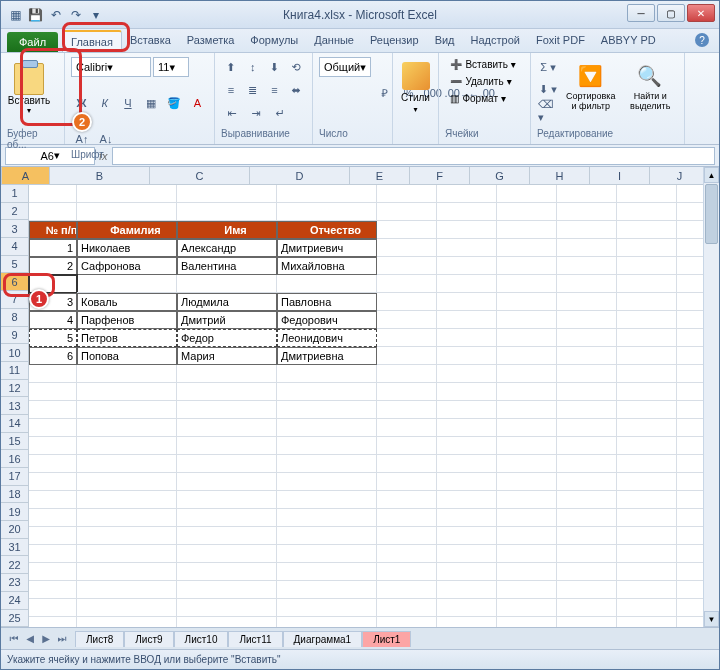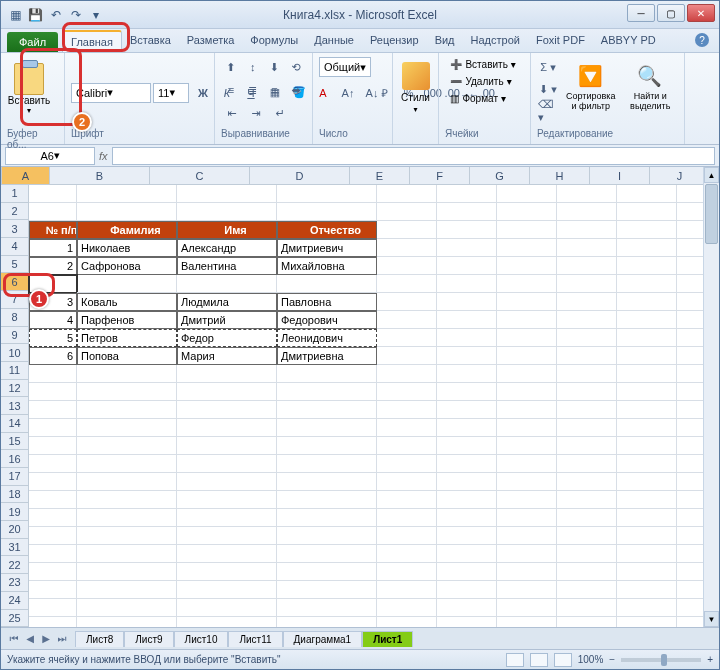--- a/index.html
+++ b/index.html
@@ -64,21 +64,21 @@
 .cell.cut { border:1px dashed #444 !important; }
 .cell.active { outline:2px solid #333; outline-offset:-1px; }
 
 .callout { position:absolute; border:3px solid #d83030; border-radius:8px; pointer-events:none; }
 .badge { position:absolute; width:20px; height:20px; border-radius:50%; color:#fff; font-weight:bold; display:flex; align-items:center; justify-content:center; font-size:11px; border:2px solid #fff; box-shadow:0 0 3px rgba(0,0,0,.4); pointer-events:none; }
 
 .sheet-tabs { height:22px; background:#dce6f0; border-top:1px solid #b0c0d4; display:flex; align-items:center; font-size:10px; }
 .sheet-nav { display:flex; gap:2px; padding:0 6px; }
 .sheet-nav span { width:14px; height:14px; display:flex; align-items:center; justify-content:center; cursor:pointer; color:#5a7090; }
 .stab { padding:2px 10px; background:#e8eef6; border:1px solid #b8c8dc; border-bottom:none; cursor:pointer; }
-.stab.active { background:#84cc16; font-weight:bold; }
+.stab.active { background:#fca5a5; font-weight:normal; }
 
 .statusbar { height:20px; background:linear-gradient(#e8eff8,#d8e4f0); border-top:1px solid #b0c0d4; display:flex; align-items:center; font-size:10px; color:#3a5070; padding:0 6px; }
 .status-right { margin-left:auto; display:flex; align-items:center; gap:6px; }
 .view-btn { width:18px; height:14px; border:1px solid #a8bdd4; background:#f4f8fc; }
 .zoom-slider { width:80px; height:4px; background:#c0ccd8; position:relative; }
 .zoom-slider::after { content:''; position:absolute; left:40px; top:-4px; width:6px; height:12px; background:#8fa8c4; border-radius:2px; }
 
 .scrollbar-v { width:16px; background:#e8eef6; border-left:1px solid #c8d6e6; display:flex; flex-direction:column; }
 .scroll-btn { height:16px; background:#d8e4f0; border:1px solid #b8c8dc; display:flex; align-items:center; justify-content:center; font-size:8px; }
 .scroll-thumb { flex:0 0 60px; background:#c0d0e0; border:1px solid #a0b4c8; margin:1px; border-radius:2px; }
@@ -127,21 +127,21 @@
         <div class="paste-big">
           <div class="paste-ico"></div>
           <span style="font-size:10px">Вставить</span>
           <span style="font-size:8px">▾</span>
         </div>
       </div>
       <div class="rgroup-label">Буфер об...</div>
     </div>
 
     <div class="rgroup" style="width:150px">
-      <div class="rgroup-body" style="flex-direction:row; gap:3px">
+      <div class="rgroup-body" style="flex-direction:column; gap:16px">
         <div class="font-row">
           <div class="font-sel wide"><span>Calibri</span> ▾</div>
           <div class="font-sel narrow"><span>11</span> ▾</div>
         </div>
         <div class="font-row">
           <span class="mini-btn">
               <b>Ж</b>
             </span>
           <span class="mini-btn">
               <i>К</i>
@@ -573,27 +573,18 @@
         <div class="stab">Лист10</div>
         <div class="stab">Лист11</div>
         <div class="stab">Диаграмма1</div>
         <div class="stab active">Лист1</div>
       </div>
     <div style="flex:1"></div>
   </div>
 
   <div class="statusbar">
     <span>Укажите ячейку и нажмите ВВОД или выберите "Вставить"</span>
-    <div class="status-right">
-      <div class="view-btn"></div>
-      <div class="view-btn"></div>
-      <div class="view-btn"></div>
-      <span>100%</span>
-      <span>−</span>
-      <div class="zoom-slider"></div>
-      <span>+</span>
-    </div>
   </div>
 
   <div class="callout" style="left:62px;top:22px;width:68px;height:30px"></div>
   <div class="callout" style="left:20px;top:48px;width:62px;height:78px"></div>
   <div class="badge" style="left:72px;top:112px;background:#e87020">2</div>
 </div>
 
 </body></html>

